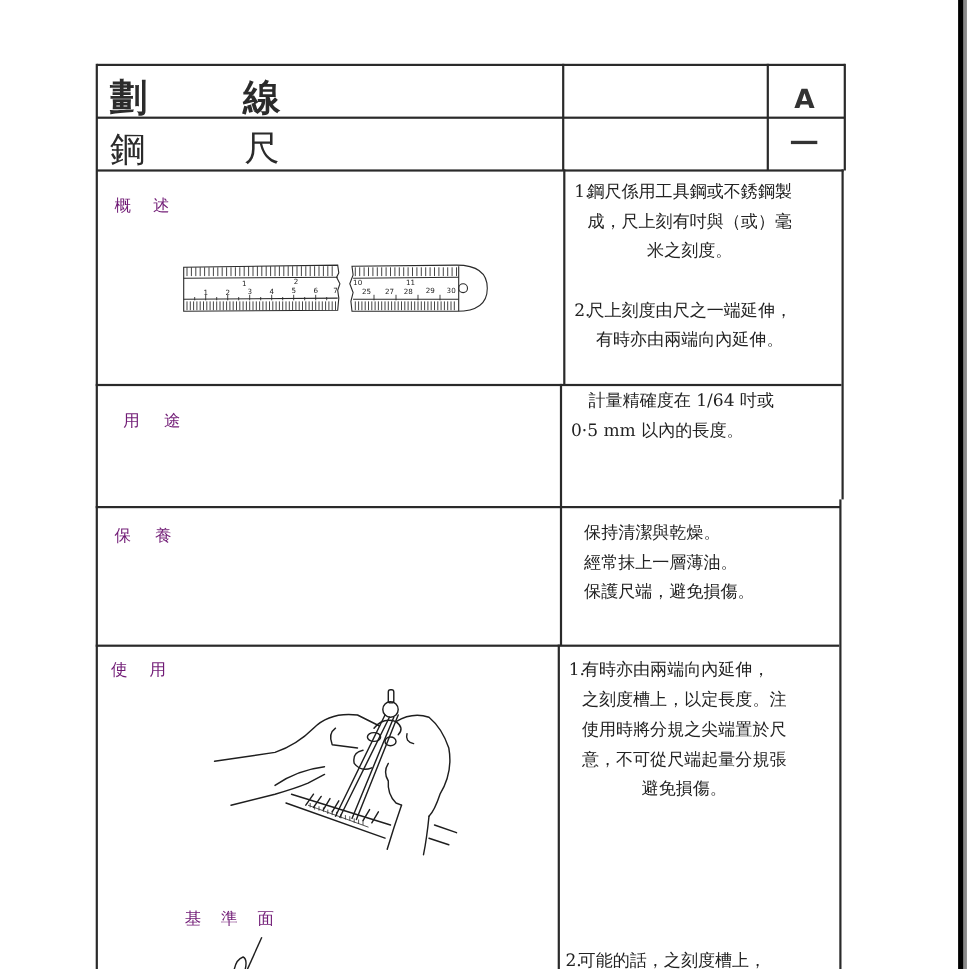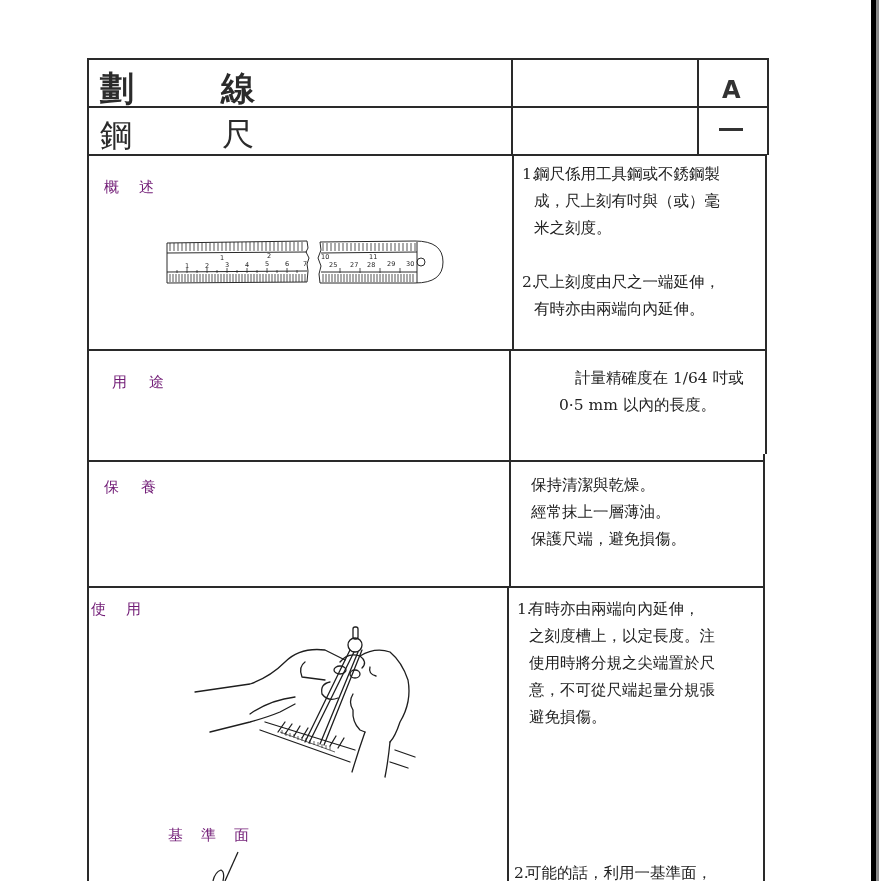--- a/index.html
+++ b/index.html
@@ -30,21 +30,21 @@
     font-family:"DejaVu Sans", "Liberation Sans", sans-serif;
     font-weight:bold; font-size:24px; color:#333;
   }
   .code-dash { position:absolute; width:24px; height:3px; background:#333; }
 
   .label { font-size:15px; color:#701a75; letter-spacing:0; }
   .label span { display:inline-block; }
 
   .para { font-size:15.5px; line-height:27px; color:#222; }
   .para .num { display:inline-block; width:12px; }
-  .para .indent { padding-left:12px; }
+  .para .indent { padding-left:12px;text-align:center; }
 
   svg { position:absolute; overflow:visible; }
 </style>
 </head>
 <body>
 
 <div class="edge-black"></div>
 <div class="edge-gray"></div>
 
 <div>
@@ -141,35 +141,35 @@
   <div style="height:27px"></div>
   <div>
     <div><span class="num">2.</span><span>尺上刻度由尺之一端延伸，</span></div>
     <div class="indent"><span>有時亦由兩端向內延伸。</span></div>
   </div>
 </div>
 
 <div class="cell-text label" style="left:112px; top:373px;">
   <span>用</span><span style="width:22px"></span><span>途</span>
 </div>
-<div class="cell-text para" style="left:519px; top:365px;margin-left:40px;">
+<div class="cell-text para" style="left:519px; top:351px;">
   <div style="padding-left:16px">計量精確度在 1/64 吋或</div>
   <div>0·5 mm  以內的長度。</div>
 </div>
 
 <div class="cell-text label" style="left:104px; top:478px;">
   <span>保</span><span style="width:22px"></span><span>養</span>
 </div>
 <div class="cell-text para" style="left:531px; top:471px;font-family:Liberation Serif, serif;">
   <div>保持清潔與乾燥。</div>
   <div>經常抹上一層薄油。</div>
   <div>保護尺端，避免損傷。</div>
 </div>
 
-<div class="cell-text label" style="left:91px; top:600px;">
+<div class="cell-text label" style="left:101px; top:600px;">
   <span>使</span><span style="width:20px"></span><span>用</span>
 </div>
 
 <svg style="left:190px; top:622px;" width="230" height="160" viewBox="0 0 230 160">
   <g stroke="#1e1e1e" stroke-width="1.3" fill="none" stroke-linecap="round" stroke-linejoin="round">
 
     <path d="M5 70 L60 62 Q80 55 95 40 Q110 25 135 28 L155 38"></path>
     <path d="M115 40 Q108 45 112 55 L135 58"></path>
     <path d="M140 60 Q130 62 132 72 Q138 80 148 76"></path>
     <path d="M20 110 L60 100 Q78 95 90 90 L105 82"></path>
@@ -214,14 +214,14 @@
 </svg>
 
 <div class="cell-text para" style="left:517px; top:596px;">
   <div><span class="num">1.</span><span>有時亦由兩端向內延伸，</span></div>
   <div class="indent"><span>之刻度槽上，以定長度。注</span></div>
   <div class="indent"><span>使用時將分規之尖端置於尺</span></div>
   <div class="indent"><span>意，不可從尺端起量分規張</span></div>
   <div class="indent"><span>避免損傷。</span></div>
 </div>
 <div class="cell-text para" style="left:514px; top:860px;">
-  <div><span class="num">2.</span><span>可能的話，利用一基準面，</span></div>
+  <div><span class="num">2.</span><span>可能的話，之刻度槽上，</span></div>
 </div>
 
 </body></html>

